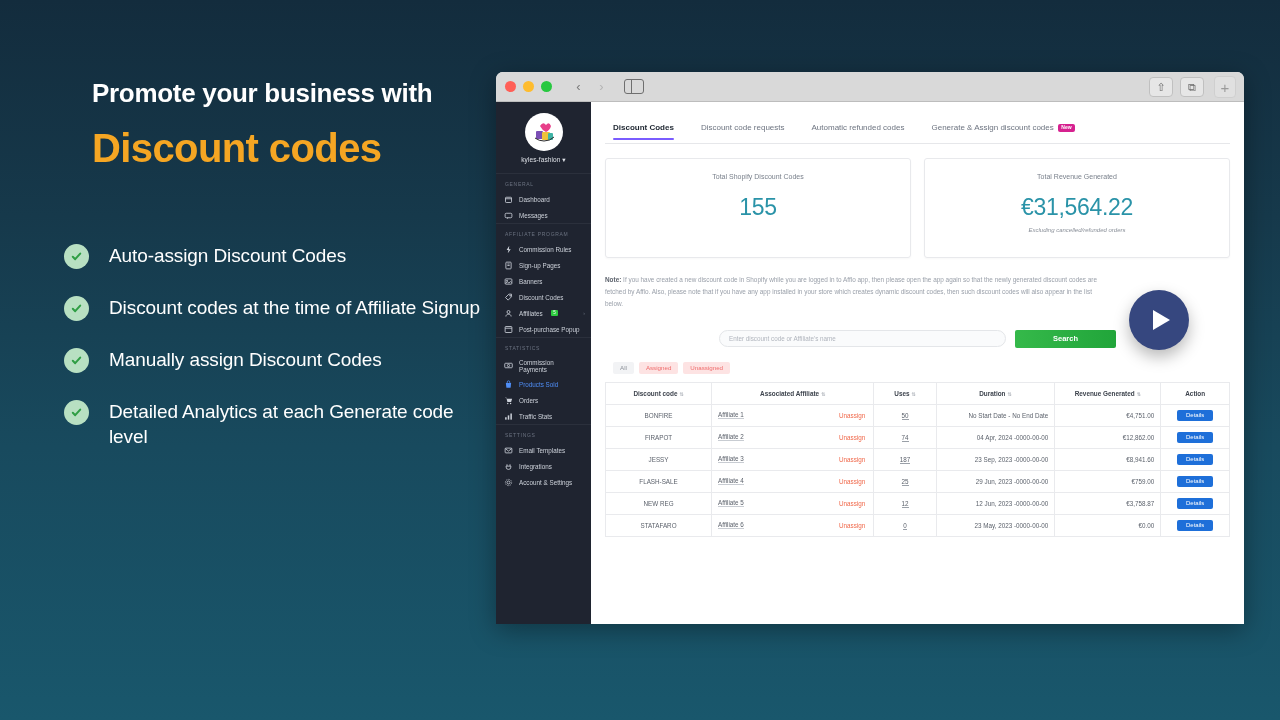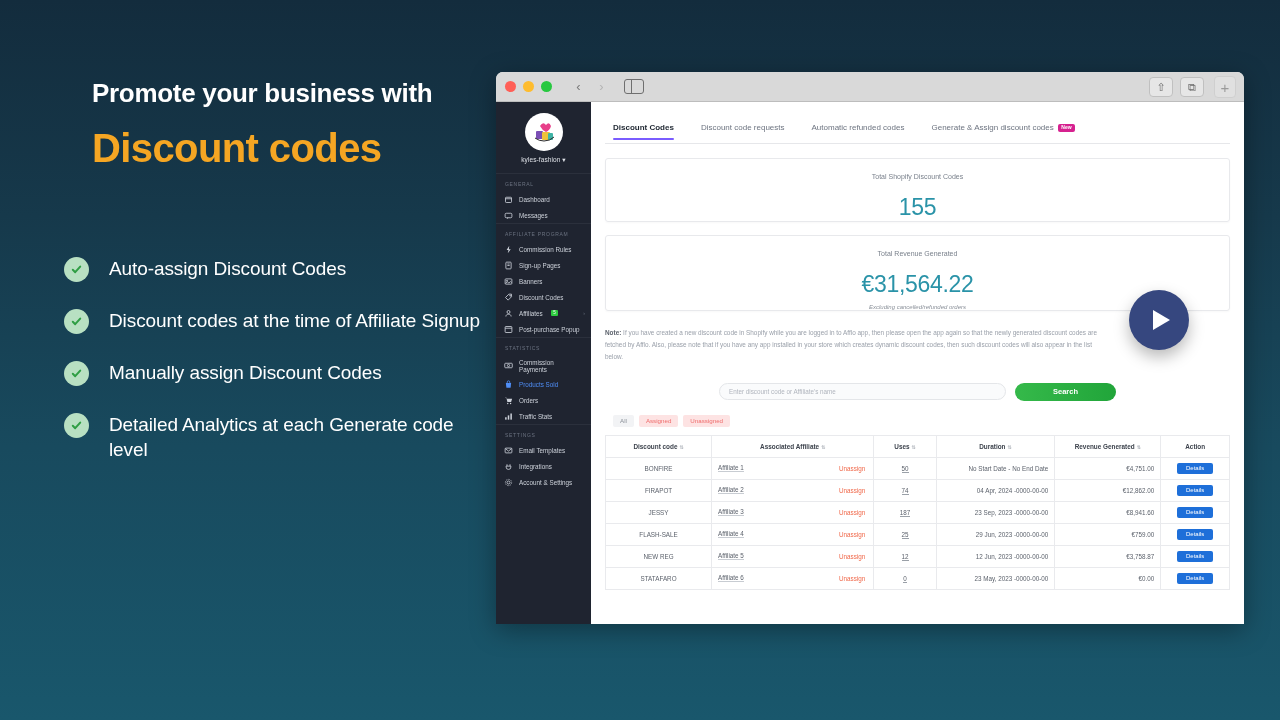--- a/index.html
+++ b/index.html
@@ -16,21 +16,21 @@
   
   .promo { position: absolute; left: 64px; top: 78px; width: 420px; margin-left: 28px; }
   .promo-kicker {
     font-size: 26px; font-weight: bold; color: #ffffff;
     letter-spacing: -0.3px; line-height: 1.2;
   }
   .promo-title {
     font-size: 40px; font-weight: bold; color: #f5a623;
     letter-spacing: -0.6px; margin-top: 16px; line-height: 1.15;
   }
-  .features { position: absolute; left: 64px; top: 256px; width: 430px; }
+  .features { position: absolute; left: 64px; top: 243px; width: 430px; }
   .feature-row { display: flex; align-items: flex-start; margin-bottom: 26px; }
   .feature-row:last-child { margin-bottom: 0; }
   .check-badge {
     width: 25px; height: 25px; border-radius: 50%;
     background: #b8e0c2; flex: 0 0 25px; margin-right: 20px; margin-top: 1px;
     display: flex; align-items: center; justify-content: center;
   }
   .check-badge svg { display: block; }
   .feature-text {
     color: #ffffff; font-size: 19px; line-height: 1.32;
@@ -146,21 +146,21 @@
   .tab.active::after {
     content: ""; position: absolute; left: 0; right: 0; bottom: -1px;
     height: 2px; background: #7a5cff; border-radius: 2px;
   }
   .badge-new {
     background: #d6218f; color: #fff; font-size: 5px; font-weight: bold;
     padding: 1.5px 3.5px; border-radius: 2px; margin-left: 4px;
     vertical-align: middle; display: inline-block; line-height: 1.1;
   }
 
-  .stats { display: flex; gap: 13px; margin-top: 14px; flex-direction: column; }
+  .stats { display: flex; gap: 13px; margin-top: 14px; }
   .stat-card {
     flex: 1; border: 1px solid #e8e9ec; border-radius: 3px;
     height: 100px; display: flex; flex-direction: column;
     align-items: center; padding-top: 14px;
     box-shadow: 0 1px 2px rgba(0,0,0,0.03);
   }
   .stat-label { font-size: 7px; color: #7a818c; }
   .stat-value {
     font-size: 23px; color: #2a93a8; margin-top: 14px; font-weight: 400;
     letter-spacing: -0.3px;
@@ -177,21 +177,21 @@
   .searchrow {
     display: flex; align-items: center; justify-content: center;
     margin-top: 20px; gap: 9px;
   }
   .searchbox {
     width: 287px; height: 17px; border: 1px solid #e4e6e9; border-radius: 9px;
     background: #fafbfc; display: flex; align-items: center; padding: 0 9px;
     font-size: 6.3px; color: #b0b5bd;
   }
   .searchbtn {
-    width: 101px; height: 18px; border-radius: 9px;
+    width: 101px; height: 18px; border-radius: 2px;
     background: linear-gradient(to right, #35b94a, #21a53a);
     color: #fff; font-size: 7.5px; font-weight: bold;
     display: flex; align-items: center; justify-content: center;
   }
 
   .pills { display: flex; gap: 5px; margin-top: 14px; padding-left: 8px; }
   .pill {
     font-size: 6.2px; padding: 2.5px 7px; border-radius: 2px;
     background: #fde3e3; color: #ef6b6b;
   }

